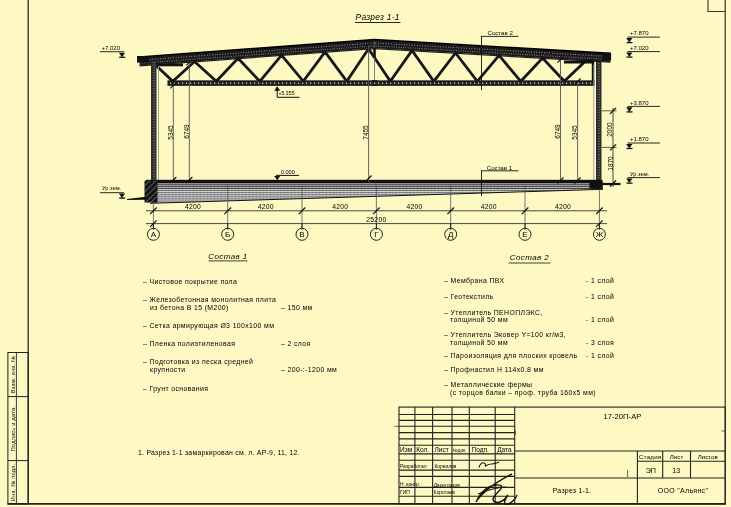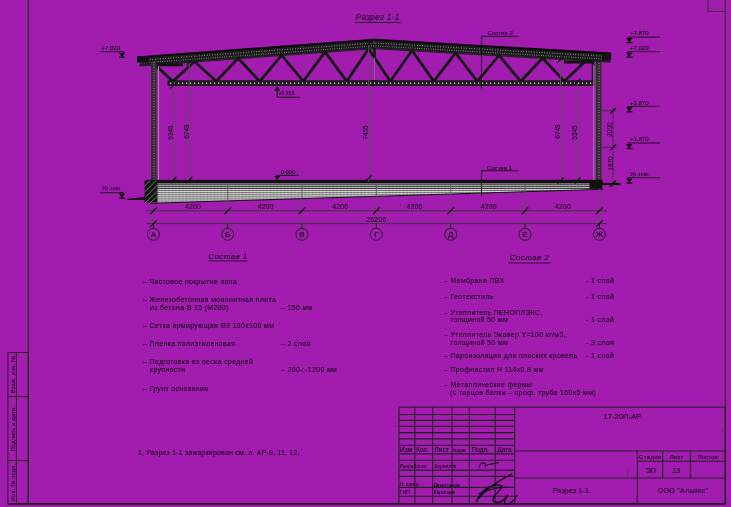--- a/index.html
+++ b/index.html
@@ -1,16 +1,16 @@
 <!DOCTYPE html>
 <html><head>
 <meta charset="utf-8">
 <style>
 html,body{margin:0;padding:0;background:#fff;}
-#page{position:relative;width:731px;height:507px;background:#a21caf;overflow:hidden;
+#page{position:relative;width:731px;height:507px;background:#fef9c3;overflow:hidden;
 font-family:"Liberation Sans", sans-serif;}
 svg{position:absolute;left:0;top:0;transform:translateZ(0);}
 text{font-family:"Liberation Sans", sans-serif;fill:#000;}
 </style>
 </head>
 <body>
 <div id="page">
 <svg width="731" height="507" viewBox="0 0 731 507">
 <defs>
 <pattern id="sand" width="1.4" height="1.9" patternUnits="userSpaceOnUse">

